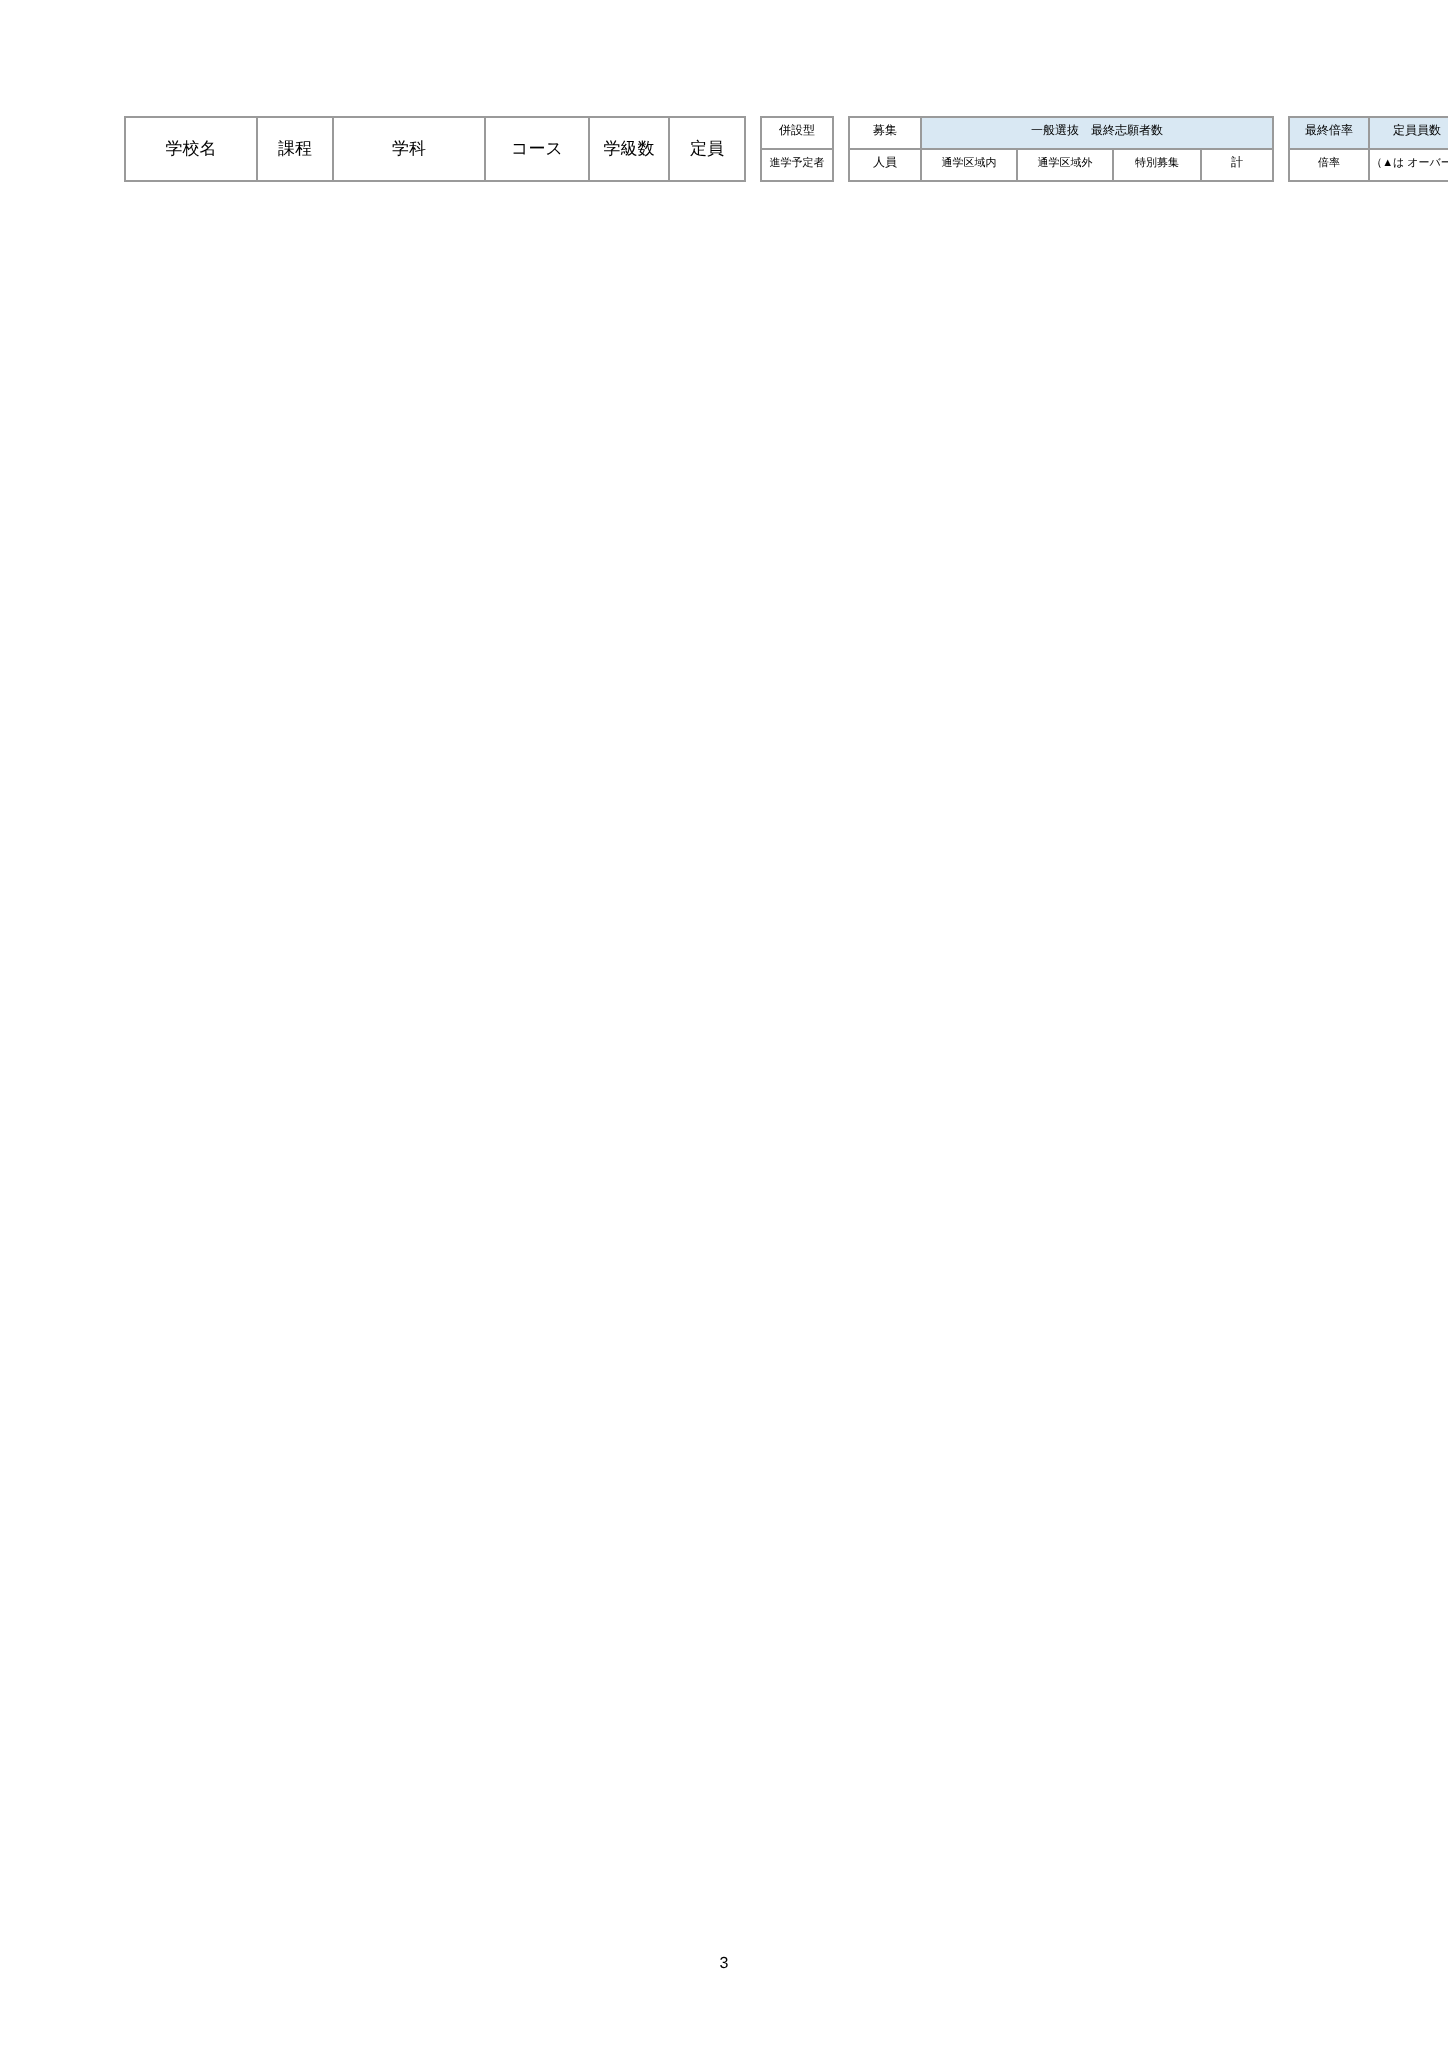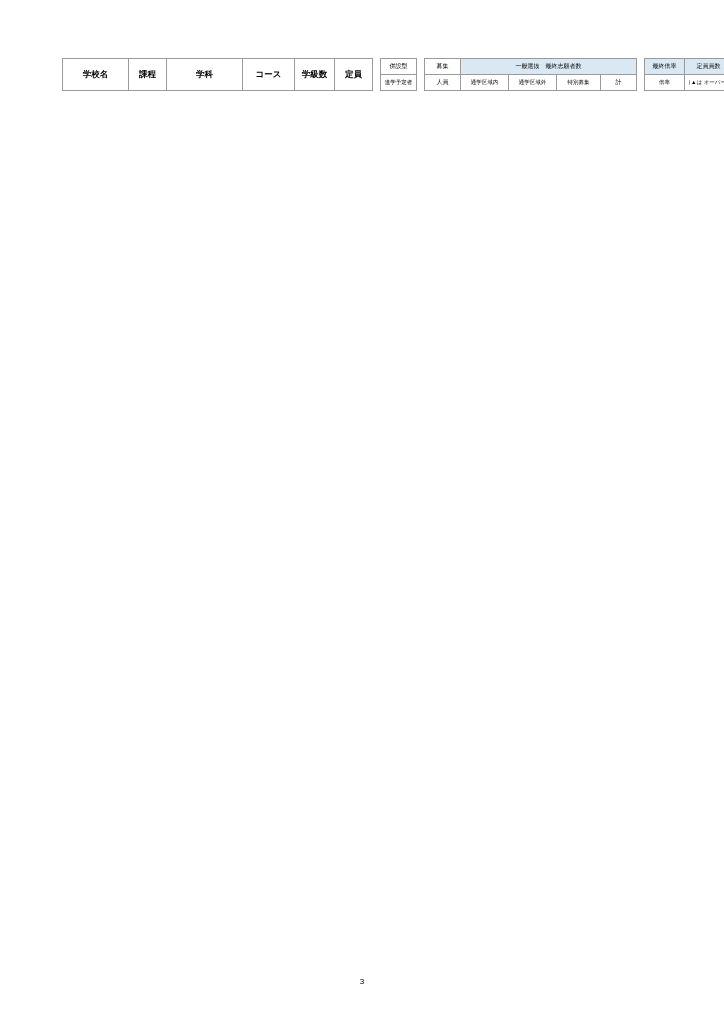--- a/index.html
+++ b/index.html
@@ -27,21 +27,21 @@
     width: 630px;
     font-size: 7.5px;
   }
   table.sheet td, table.sheet th {
     border: 0.5px solid #9a9a9a;
     padding: 0;
     height: 14.6px;
     line-height: 14.6px;
     overflow: hidden;
     white-space: nowrap;
-    font-weight: bold;
+    font-weight: normal;
     vertical-align: middle;
   }
   
   thead th {
     background: #ffffff;
     text-align: center;
     font-weight: bold;
     font-size: 8.5px;
   }
   thead th.small {

